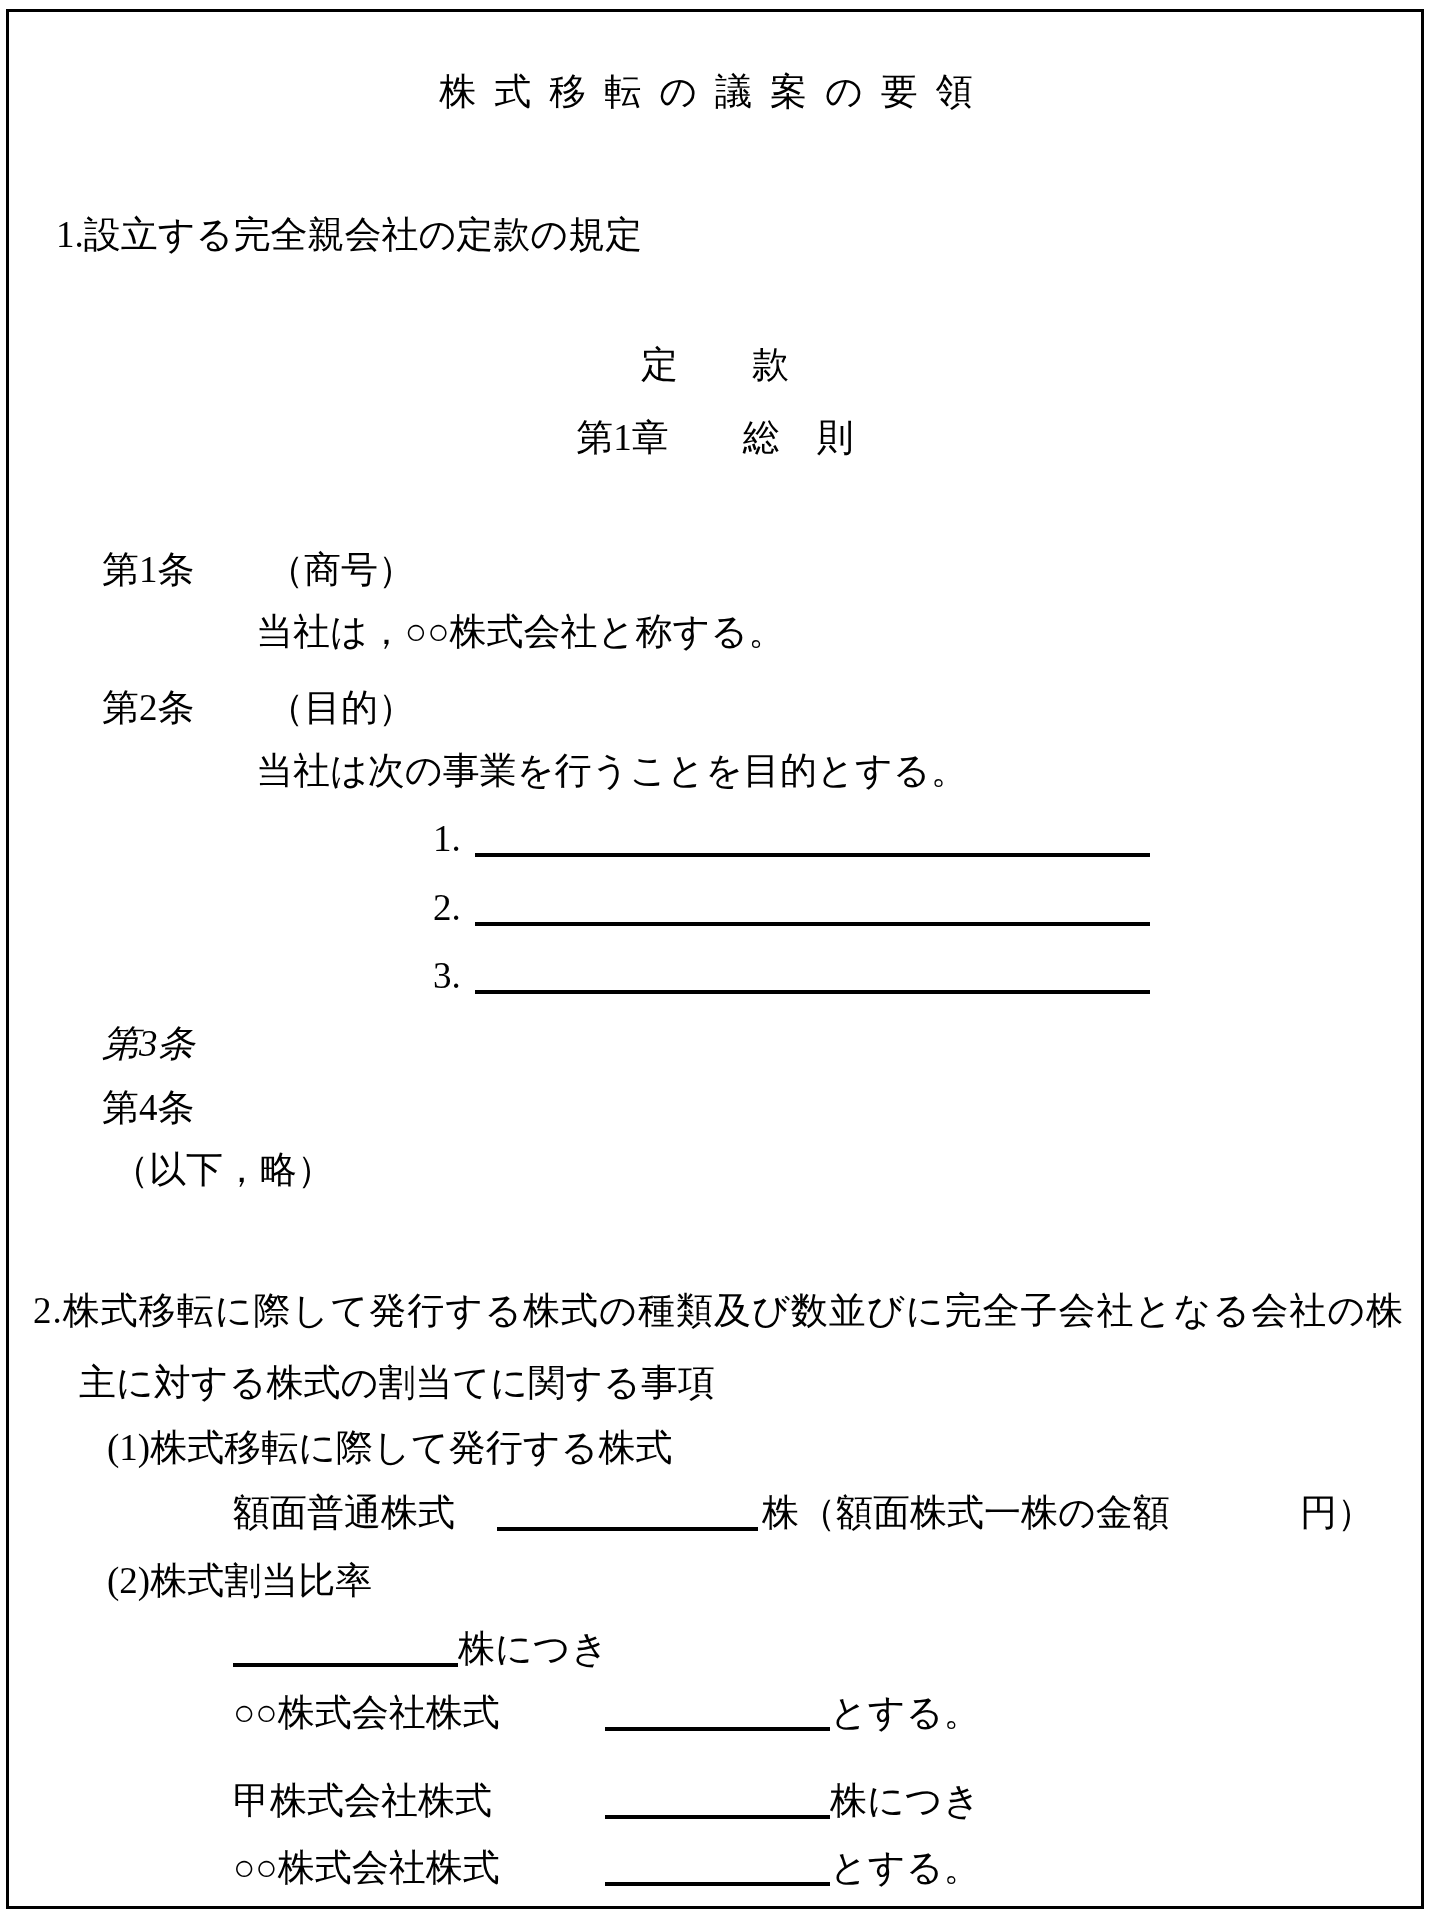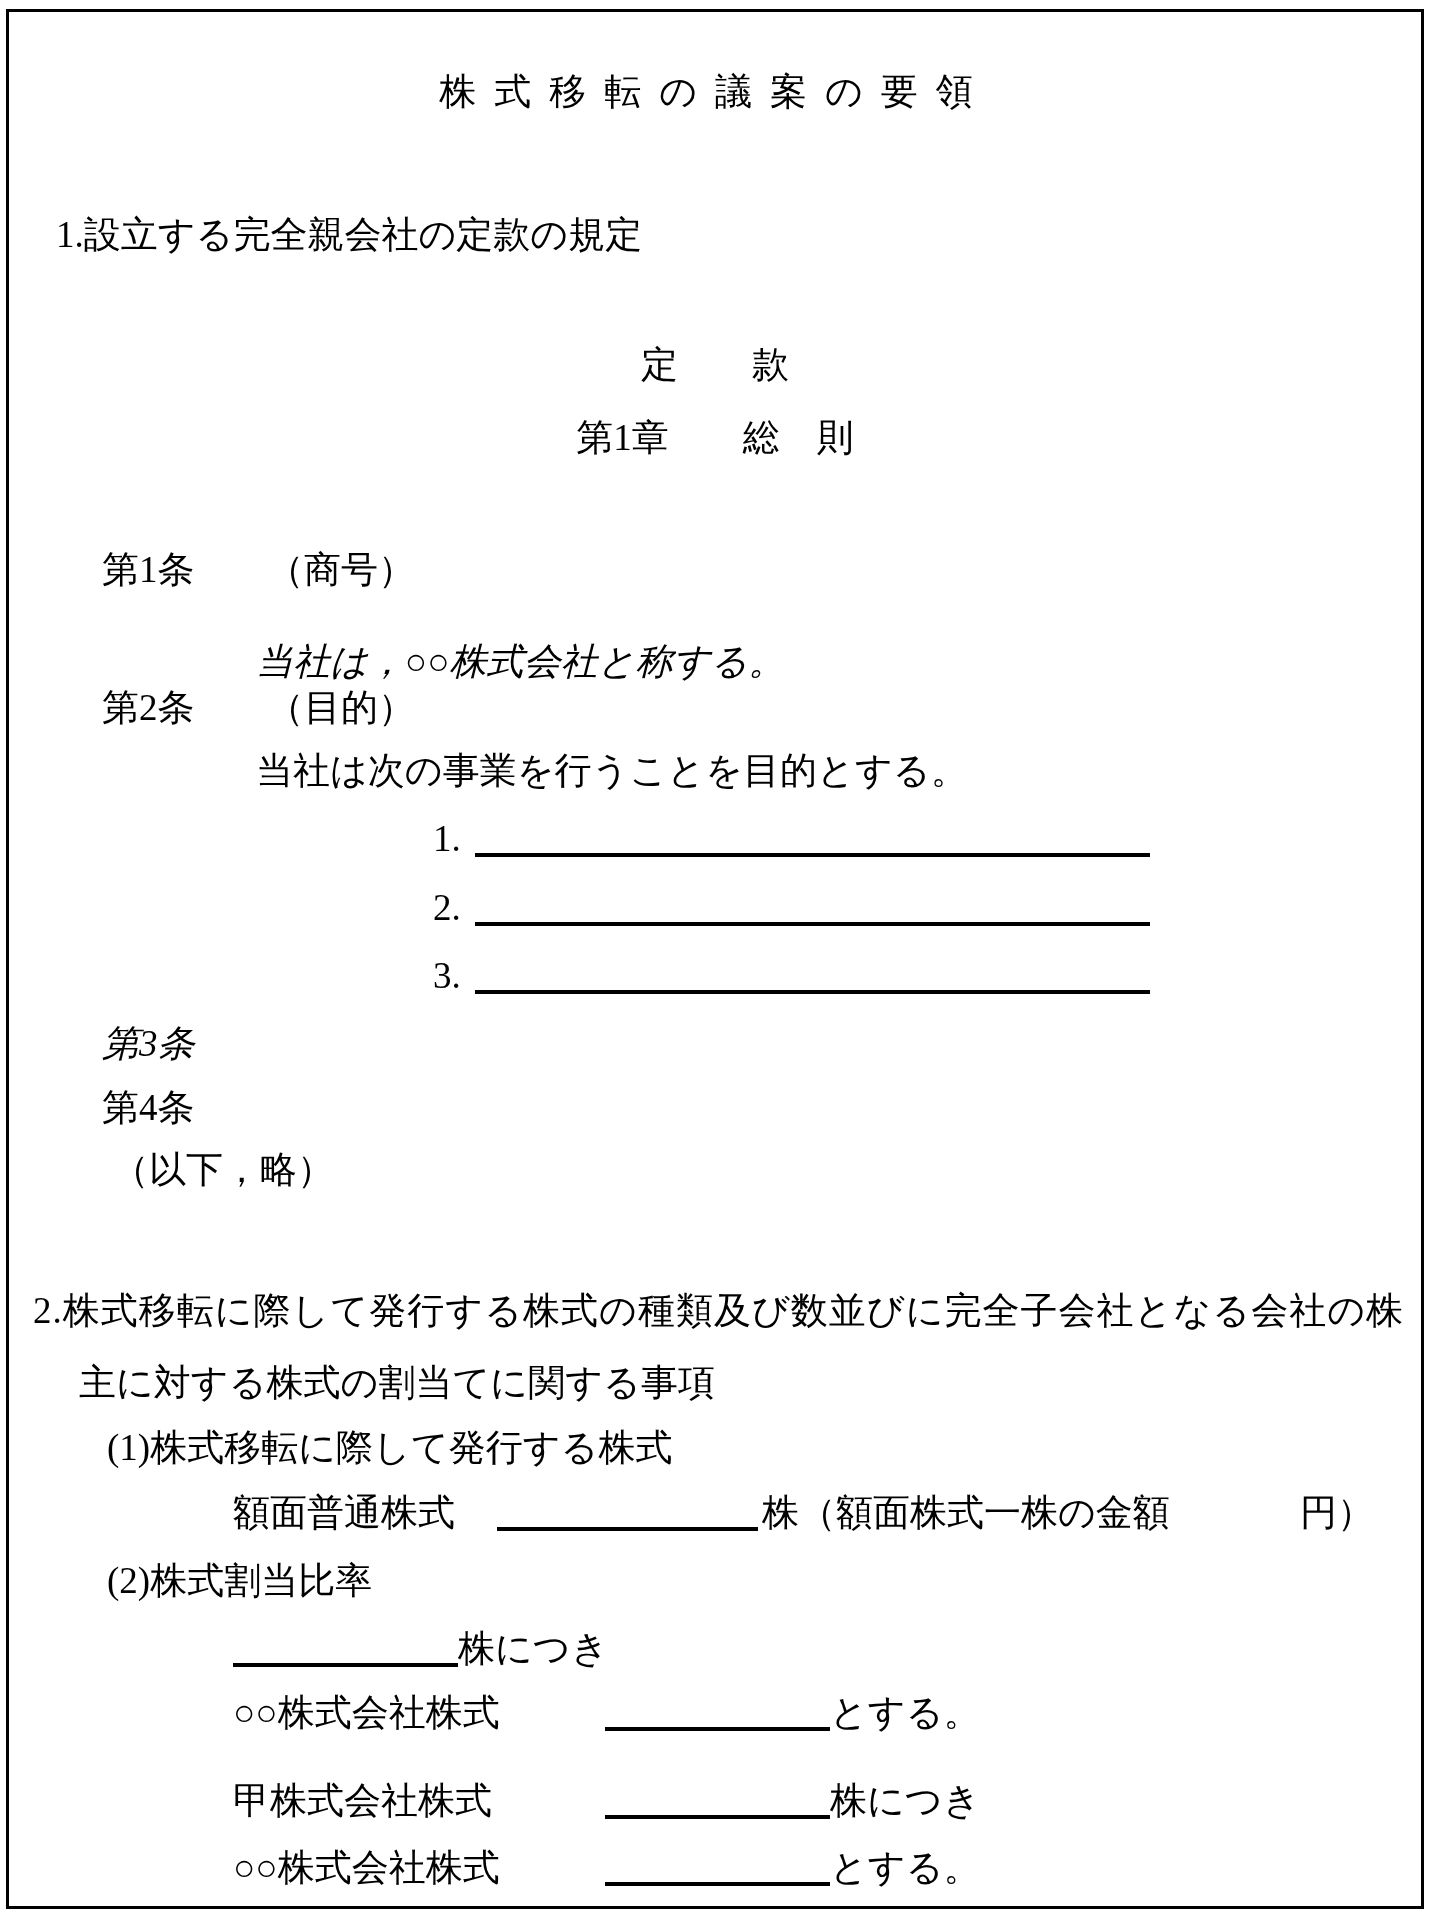--- a/index.html
+++ b/index.html
@@ -70,21 +70,21 @@
 
 <div class="abs" style="top:216px;left:40px;margin-left:16px;">1.設立する完全親会社の定款の規定</div>
 
 <div class="abs center" style="top:346px;">定　　款</div>
 
 <div class="abs center" style="top:419px;">第1章　　総　則</div>
 
 <div class="abs" style="top:551px;left:102px;">
   <span class="art-no">第1条</span><span class="art-caption">（商号）</span>
 </div>
-<div class="abs" style="top:643px;left:256px;font-style:italic;">当社は，○○株式会社と称する。</div>
+<div class="abs" style="top:613px;left:256px;">当社は，○○株式会社と称する。</div>
 
 <div class="abs" style="top:689px;left:102px;">
   <span class="art-no">第2条</span><span class="art-caption">（目的）</span>
 </div>
 <div class="abs" style="top:752px;left:256px;">当社は次の事業を行うことを目的とする。</div>
 
 <div class="abs row" style="top:820px;left:433px;">
   <span>1.</span>
   <span class="blank" style="width:675px;margin-left:14px;"></span>
 </div>

